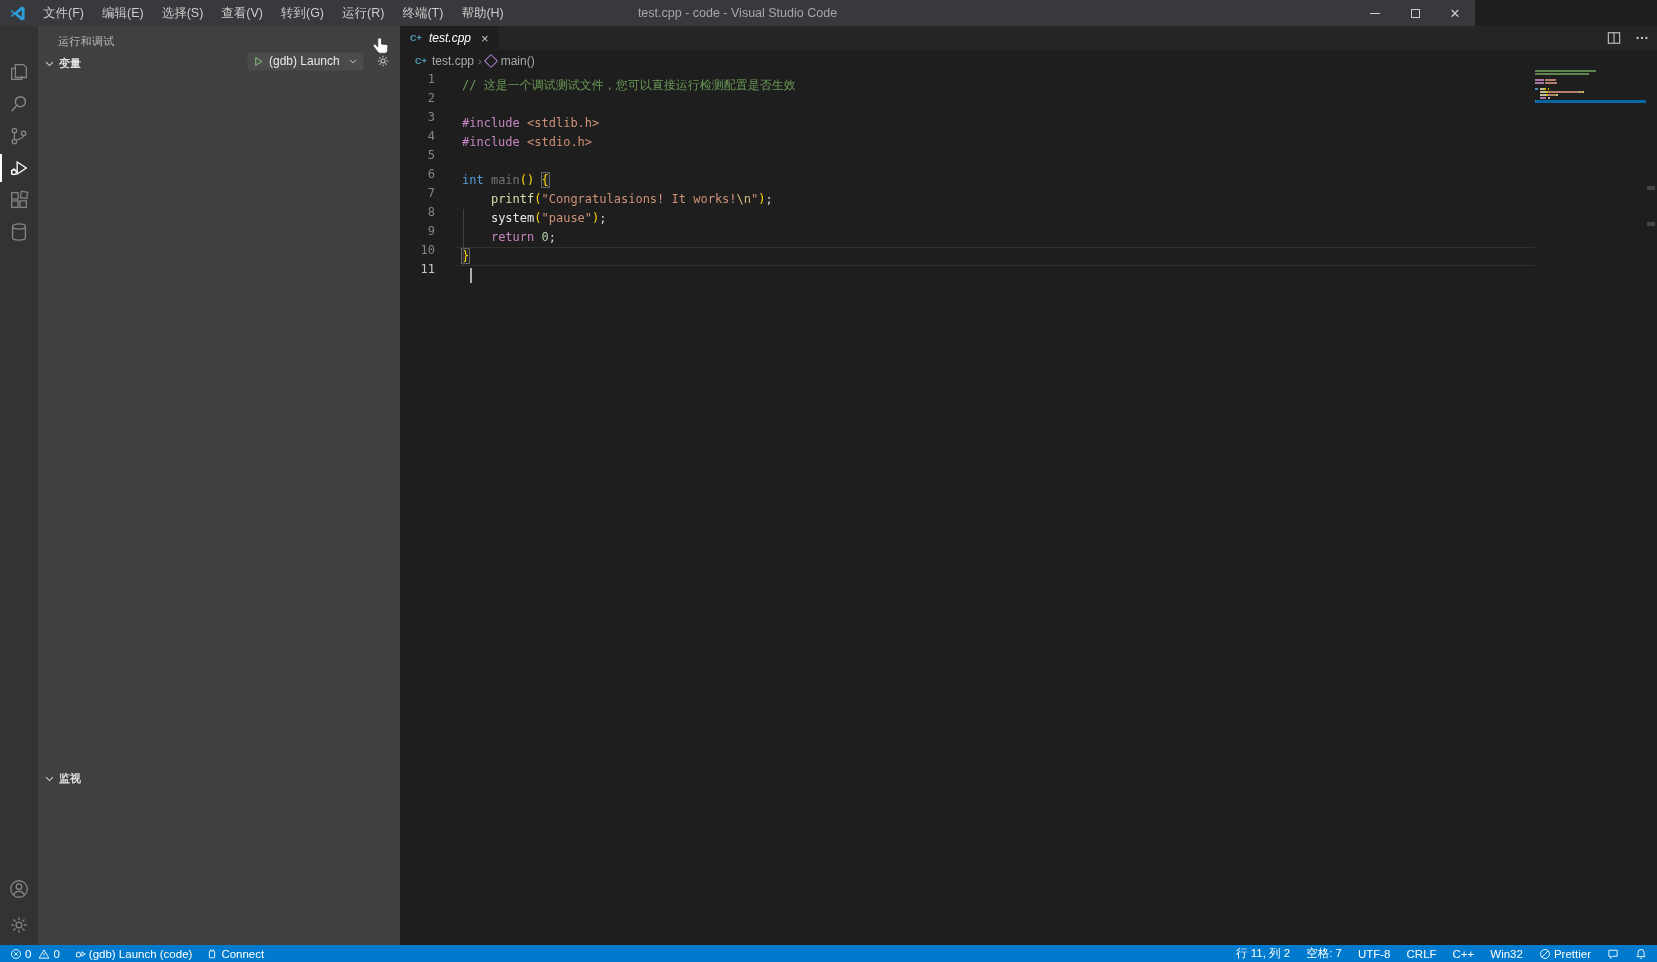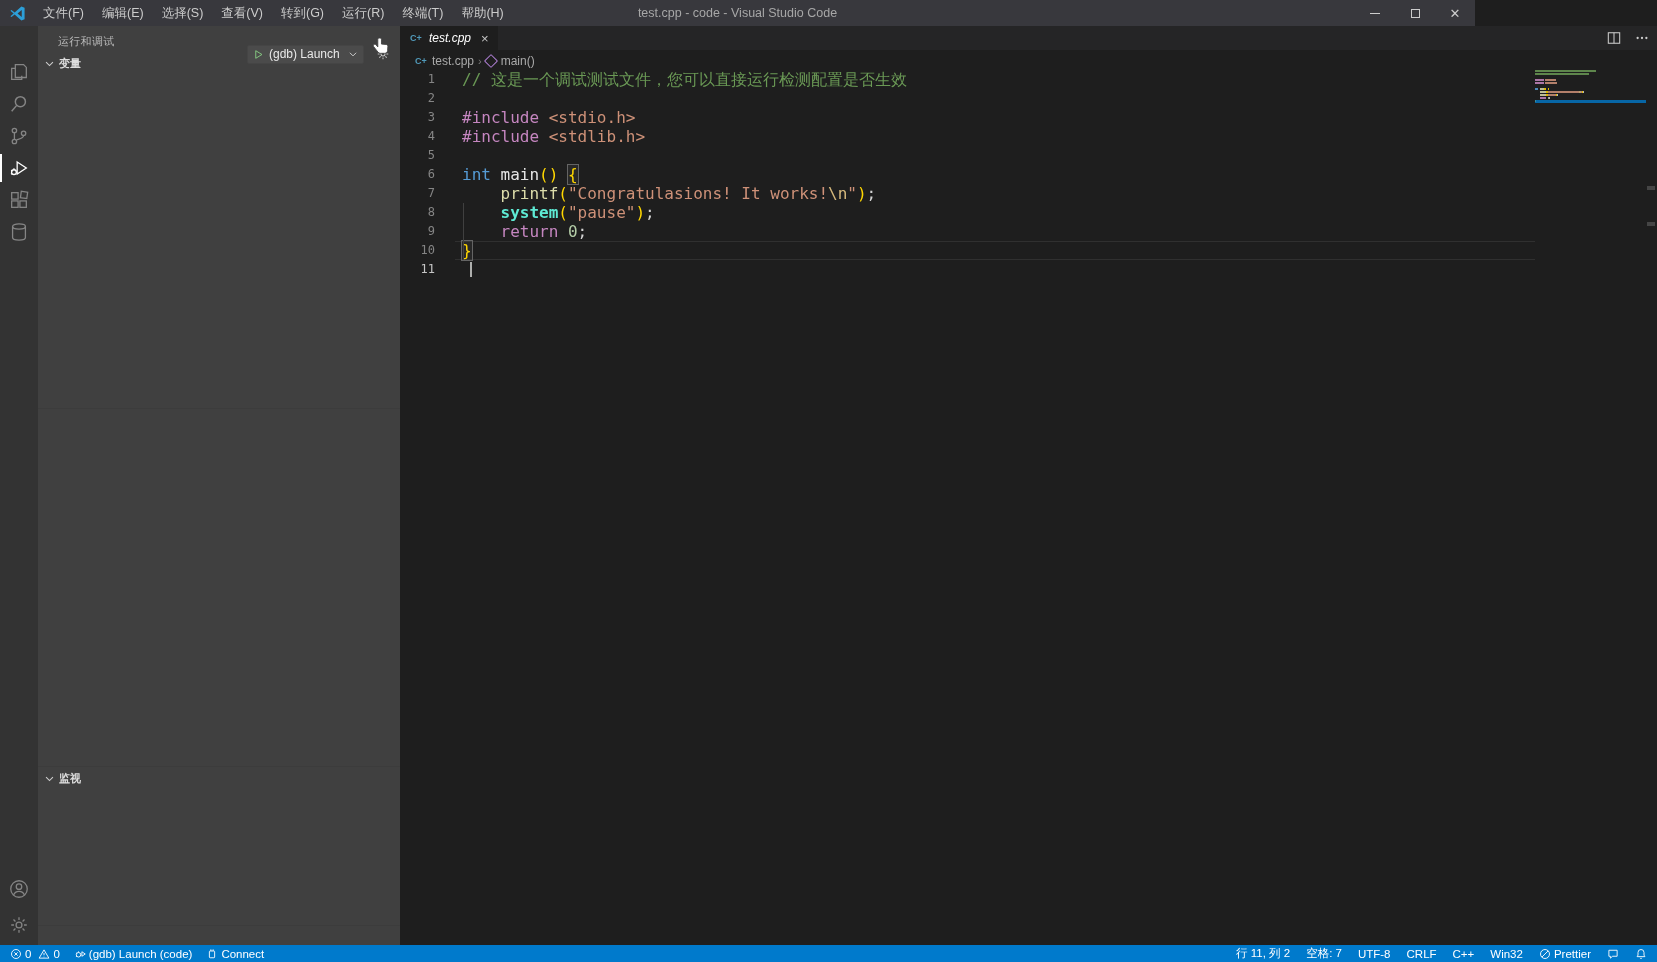--- a/index.html
+++ b/index.html
@@ -23,21 +23,21 @@
   #activitybar { position:absolute; left:0; top:26px; width:38px; height:919px; background:#333333; }
   .act-item { position:absolute; left:0; width:38px; height:32px; display:flex;
               align-items:center; justify-content:center; color:#858585; }
   .act-item.active { color:#ffffff; }
   .act-item.active::before { content:""; position:absolute; left:0; top:2px; bottom:2px; width:2px; background:#ffffff; }
   .act-item svg { width:22px; height:22px; }
 
   
   #sidebar { position:absolute; left:38px; top:26px; width:362px; height:919px; background:#404040; }
   #sidebar-title { position:absolute; left:20px; top:8px; font-size:11px; color:#bbbbbb; letter-spacing:.3px; }
-  #debug-toolbar { position:absolute; left:194px; top:13px; height:30px; display:flex; align-items:center;padding-left:15px; }
+  #debug-toolbar { position:absolute; left:194px; top:20px; height:30px; display:flex; align-items:center;padding-left:15px; }
   #launch-select { display:flex; align-items:center; height:19px; background:rgba(255,255,255,.06);
                    border:1px solid #454545; border-radius:2px; padding:0 5px; }
   #launch-select .play { color:#89d185; margin-right:5px; }
   #launch-select .lbl { color:#e8e8e8; font-size:12px; margin-right:8px; white-space:nowrap; }
   .toolbar-icon { color:#c5c5c5; margin-left:12px; display:flex; align-items:center; }
   .toolbar-icon svg { width:14px; height:14px; }
   .section-header { position:absolute; left:0; width:362px; height:22px; display:flex; align-items:center;
                     color:#dddddd; font-size:11px; font-weight:bold; padding-left:6px; }
   .section-header .chev { color:#cccccc; margin-right:4px; display:flex; }
   .sep { position:absolute; left:0; width:362px; height:1px; background:#3c3c3c; }
@@ -56,22 +56,22 @@
   #breadcrumbs .crumb { display:flex; align-items:center; }
   #breadcrumbs .bc-sep { margin:0 4px; color:#7a7a7a; font-size:11px; }
   .cpp-icon { width:14px; height:14px; color:#519aba; font-weight:bold; font-size:9px;
               display:flex; align-items:center; justify-content:center; }
   .method-icon { width:10px; height:10px; border:1.4px solid #b180d7; transform:rotate(45deg); margin-right:5px; border-radius:1px; }
 
   #gutter { position:absolute; left:0; top:44px; width:44px; text-align:right; padding-right:9px;
             font-family:"DejaVu Sans Mono","Liberation Mono",monospace; font-size:12px; color:#858585; }
   #gutter .ln { height:19px; line-height:19px; }
   #gutter .ln.active { color:#c6c6c6; }
-  #code-col { position:absolute; left:55px; top:44px; width:1080px;
-              font-family:"DejaVu Sans Mono","Liberation Mono",monospace; font-size:16px; }
+  #code-col { position:absolute; left:55px; top:50px; width:1080px;
+              font-family:"DejaVu Sans Mono","Liberation Mono",monospace; font-size:12px; }
   .code-line { height:19px; line-height:19px; padding-left:7px; white-space:pre; color:#d4d4d4; }
   .code-line.current { border-top:1px solid #303030; border-bottom:1px solid #303030;
                        height:19px; line-height:17px; }
   .bracket-match { outline:1px solid #646464; background:rgba(90,90,90,.18); }
   #indent-guide { position:absolute; left:8px; top:133px; width:1px; height:57px; background:#404040; }
   #cursor { position:absolute; left:15px; top:192px; width:1.5px; height:15px; background:#aeafad; }
 
   
   #minimap { position:absolute; left:1135px; top:44px; width:111px; height:860px; }
   .mm-row { height:2px; margin-bottom:1px; display:flex; opacity:.85; }
@@ -282,26 +282,26 @@
       <div class="ln">7</div>
       <div class="ln">8</div>
       <div class="ln">9</div>
       <div class="ln">10</div>
       <div class="ln active">11</div>
     </div>
   <div id="code-col">
     <div>
         <div class="code-line"><span style="color: rgb(106, 153, 85);">// 这是一个调试测试文件，您可以直接运行检测配置是否生效</span></div>
         <div class="code-line"></div>
+        <div class="code-line"><span style="color: rgb(197, 134, 192);">#include</span><span style="color: rgb(212, 212, 212);"> </span><span style="color: rgb(206, 145, 120);">&lt;stdlib.h&gt;</span></div>
         <div class="code-line"><span style="color: rgb(197, 134, 192);">#include</span><span style="color: rgb(212, 212, 212);"> </span><span style="color: rgb(206, 145, 120);">&lt;stdio.h&gt;</span></div>
-        <div class="code-line"><span style="color: rgb(197, 134, 192);">#include</span><span style="color: rgb(212, 212, 212);"> </span><span style="color: rgb(206, 145, 120);">&lt;stdlib.h&gt;</span></div>
         <div class="code-line"></div>
-        <div class="code-line"><span style="color: rgb(86, 156, 214);">int</span><span style="color: rgb(212, 212, 212);"> </span><span style="color: #e5e5e5;">main</span><span style="color: rgb(255, 215, 0);">()</span><span style="color: rgb(212, 212, 212);"> </span><span class="bracket-match" style="color: rgb(255, 215, 0);">{</span></div>
+        <div class="code-line"><span style="color: rgb(86, 156, 214);">int</span><span style="color: rgb(212, 212, 212);"> </span><span style="color: #737373;">main</span><span style="color: rgb(255, 215, 0);">()</span><span style="color: rgb(212, 212, 212);"> </span><span class="bracket-match" style="color: rgb(255, 215, 0);">{</span></div>
         <div class="code-line"><span style="color: rgb(212, 212, 212);">    </span><span style="color: rgb(220, 220, 170);">printf</span><span style="color: rgb(255, 215, 0);">(</span><span style="color: rgb(206, 145, 120);">"Congratulasions! It works!</span><span style="color: rgb(215, 186, 125);">\n</span><span style="color: rgb(206, 145, 120);">"</span><span style="color: rgb(255, 215, 0);">)</span><span style="color: rgb(212, 212, 212);">;</span></div>
-        <div class="code-line"><span style="color: rgb(212, 212, 212);">    </span><span style="color: #5eead4; font-weight: bold;">system</span><span style="color: rgb(255, 215, 0);">(</span><span style="color: rgb(206, 145, 120);">"pause"</span><span style="color: rgb(255, 215, 0);">)</span><span style="color: rgb(212, 212, 212);">;</span></div>
+        <div class="code-line"><span style="color: rgb(212, 212, 212);">    </span><span style="color: #e5e5e5;">system</span><span style="color: rgb(255, 215, 0);">(</span><span style="color: rgb(206, 145, 120);">"pause"</span><span style="color: rgb(255, 215, 0);">)</span><span style="color: rgb(212, 212, 212);">;</span></div>
         <div class="code-line"><span style="color: rgb(212, 212, 212);">    </span><span style="color: rgb(197, 134, 192);">return</span><span style="color: rgb(212, 212, 212);"> </span><span style="color: rgb(181, 206, 168);">0</span><span style="color: rgb(212, 212, 212);">;</span></div>
         <div class="code-line current"><span class="bracket-match" style="color: rgb(255, 215, 0);">}</span></div>
       </div>
     <div id="indent-guide"></div>
     <div id="cursor"></div>
   </div>
 
   <div id="minimap">
     <div>
         <div class="mm-row">

